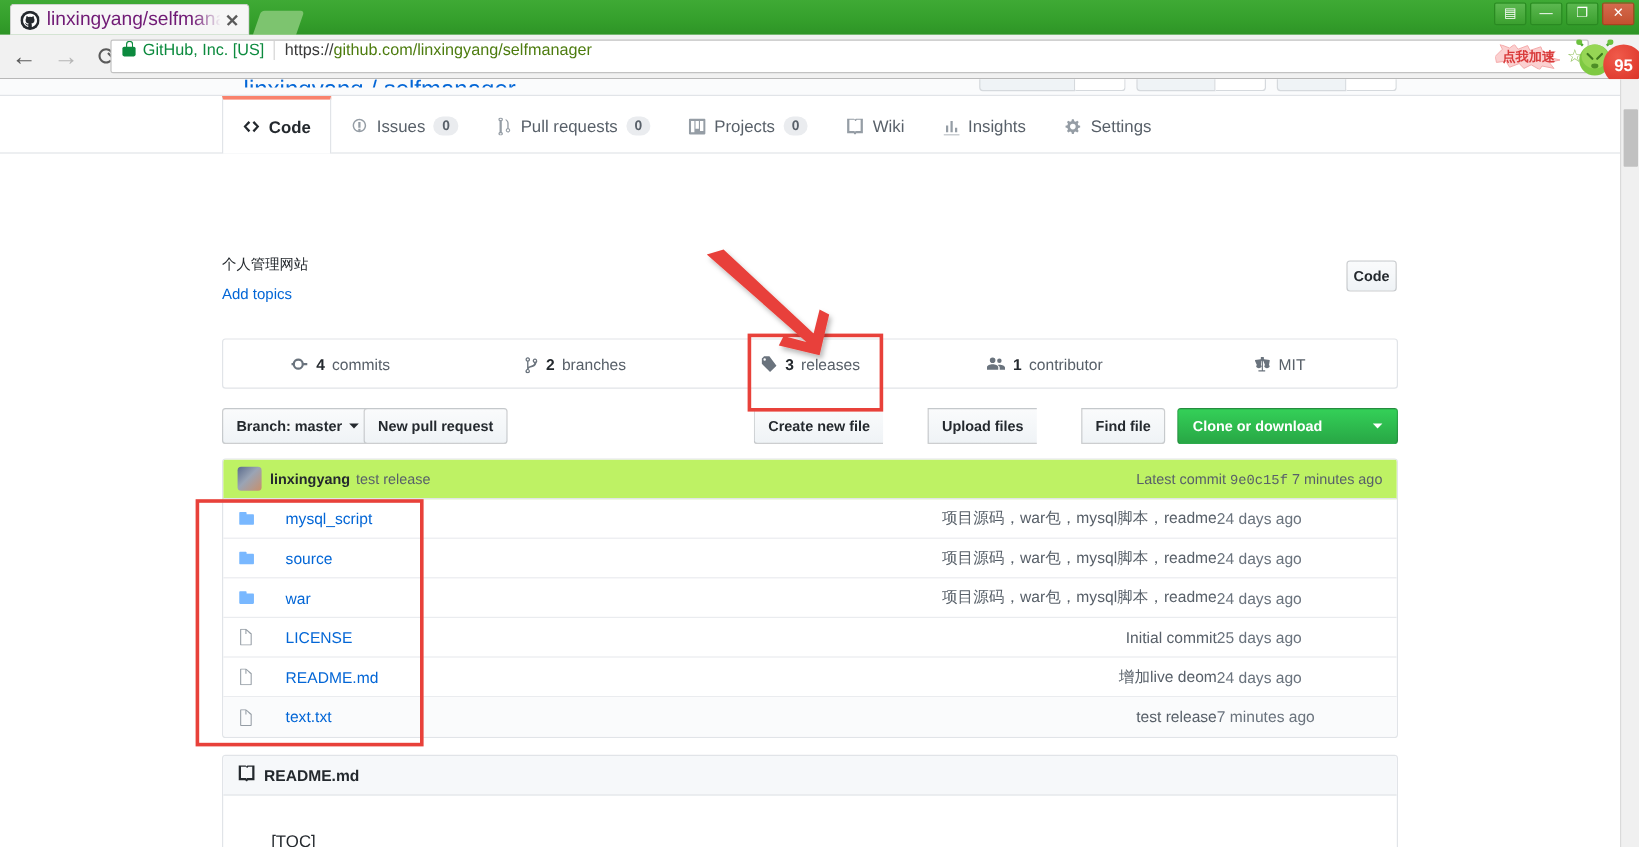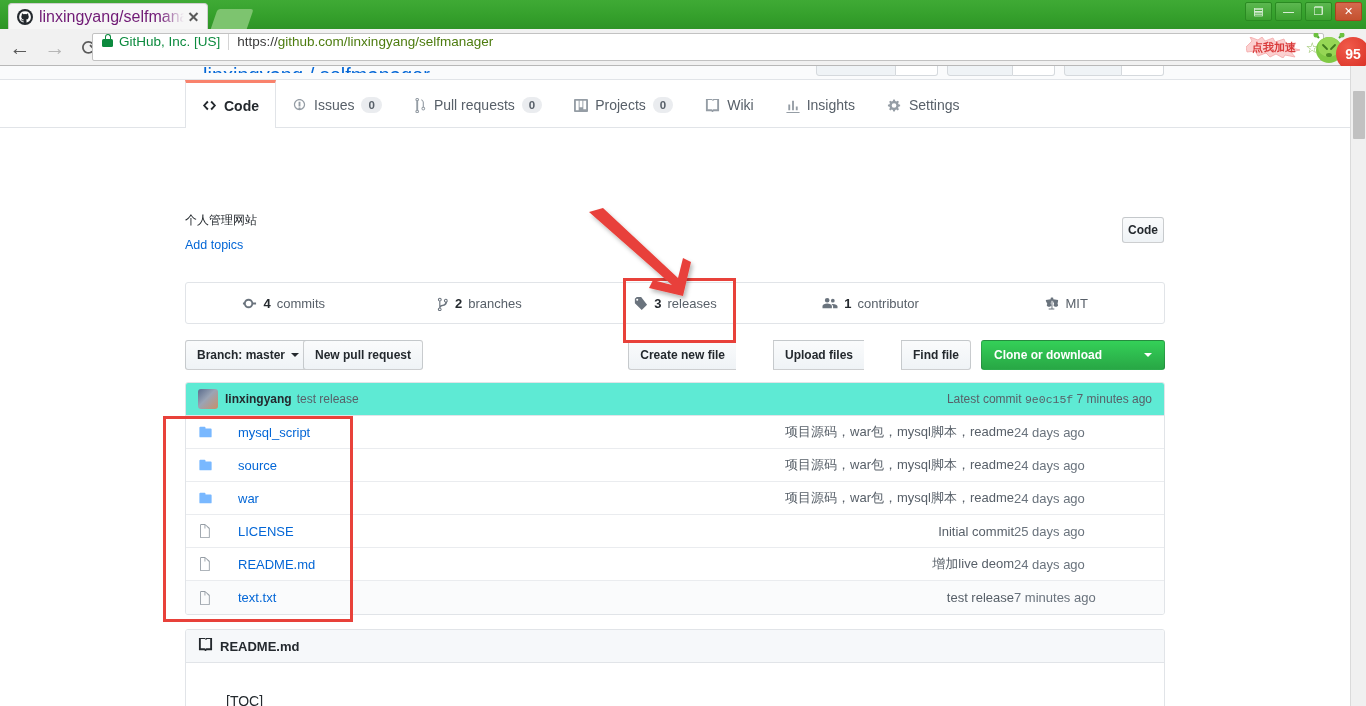--- a/index.html
+++ b/index.html
@@ -208,21 +208,21 @@
   .caret { display: inline-block; width: 0; height: 0; margin-left: 6px;
     border-left: 4px solid transparent; border-right: 4px solid transparent;
     border-top: 4px solid currentColor; }
 
   
   .file-table {
     position: absolute; left: 185px; top: 316px; width: 980px;
     border: 1px solid #e1e4e8; border-radius: 3px; overflow: hidden; background: #fff;
   }
   .commit-bar {
-    height: 33px; background: #5eead4; border-bottom: 1px solid #e1e4e8;
+    height: 33px; background: #bef264; border-bottom: 1px solid #e1e4e8;
     display: flex; align-items: center; padding: 0 12px; font-size: 12px; color: #586069;
   }
   .avatar {
     width: 20px; height: 20px; border-radius: 3px; margin-right: 7px; flex: 0 0 20px;
     background: linear-gradient(135deg, #5a6b8c 0%, #9aa4b5 45%, #c98f6a 100%);
   }
   .commit-author { color: #24292e; font-weight: 600; margin-right: 5px; }
   .commit-msg { color: #586069; }
   .commit-right { margin-left: auto; color: #586069; }
   .sha { font-family: "Liberation Mono", monospace; font-size: 11.5px; color: #586069; }

